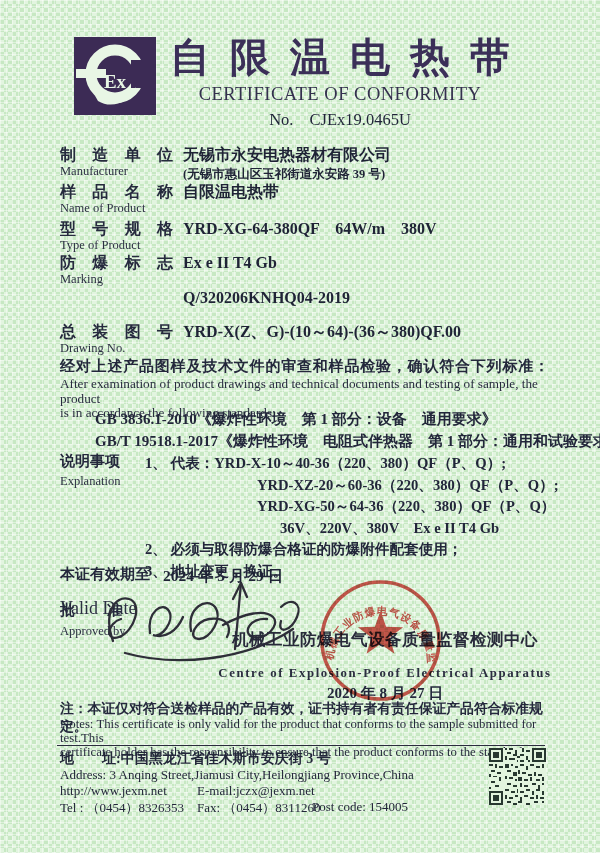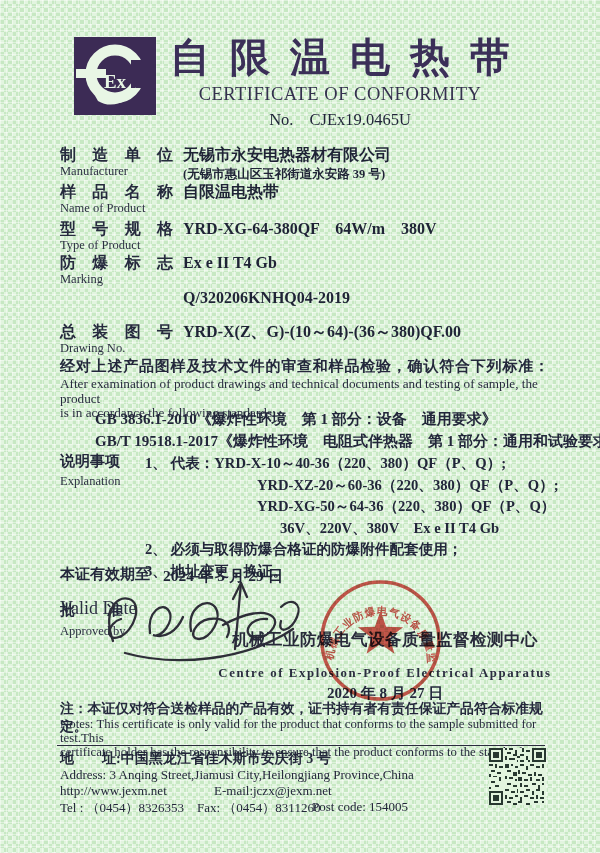--- a/index.html
+++ b/index.html
@@ -60,21 +60,21 @@
   .seal{left:317px;top:577px;width:127px;height:127px;mix-blend-mode:multiply;opacity:.88;}
   
   .notes-cn{left:60px;top:700px;width:510px;font-size:13.8px;font-weight:bold;color:#24283c;}
   .notes-en{left:60px;top:717px;width:512px;font-size:12.8px;line-height:14.2px;color:#272b3e;}
   .divider{left:57px;top:745px;width:488px;border-top:1.4px solid #2a2d3d;height:0;}
   
   .footer{font-size:13px;color:#23273a;}
   .f-row1{left:60px;top:750px;font-size:14px;font-weight:bold;}
   .f-row2{left:60px;top:767px;}
   .f-web{left:60px;top:783px;}
-  .f-mail{left:214px;top:783px;font-family:Liberation Serif, serif;}
+  .f-mail{left:197px;top:783px;font-family:Liberation Serif, serif;}
   .f-tel{left:60px;top:799px;}
   .f-fax{left:197px;top:799px;}
   .f-post{left:312px;top:799px;}
   .qr{left:489px;top:748px;width:57px;height:57px;}
   .nowrap{white-space:nowrap;}
 </style>
 </head>
 <body>
 
 <div class="page">

